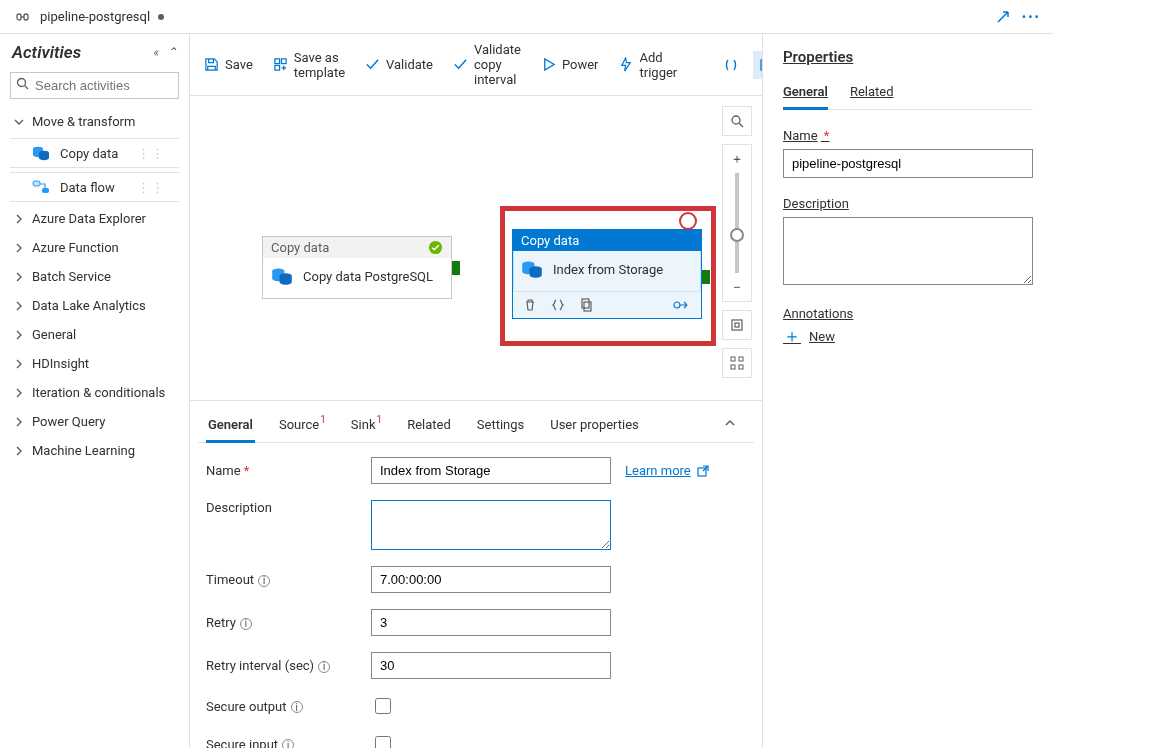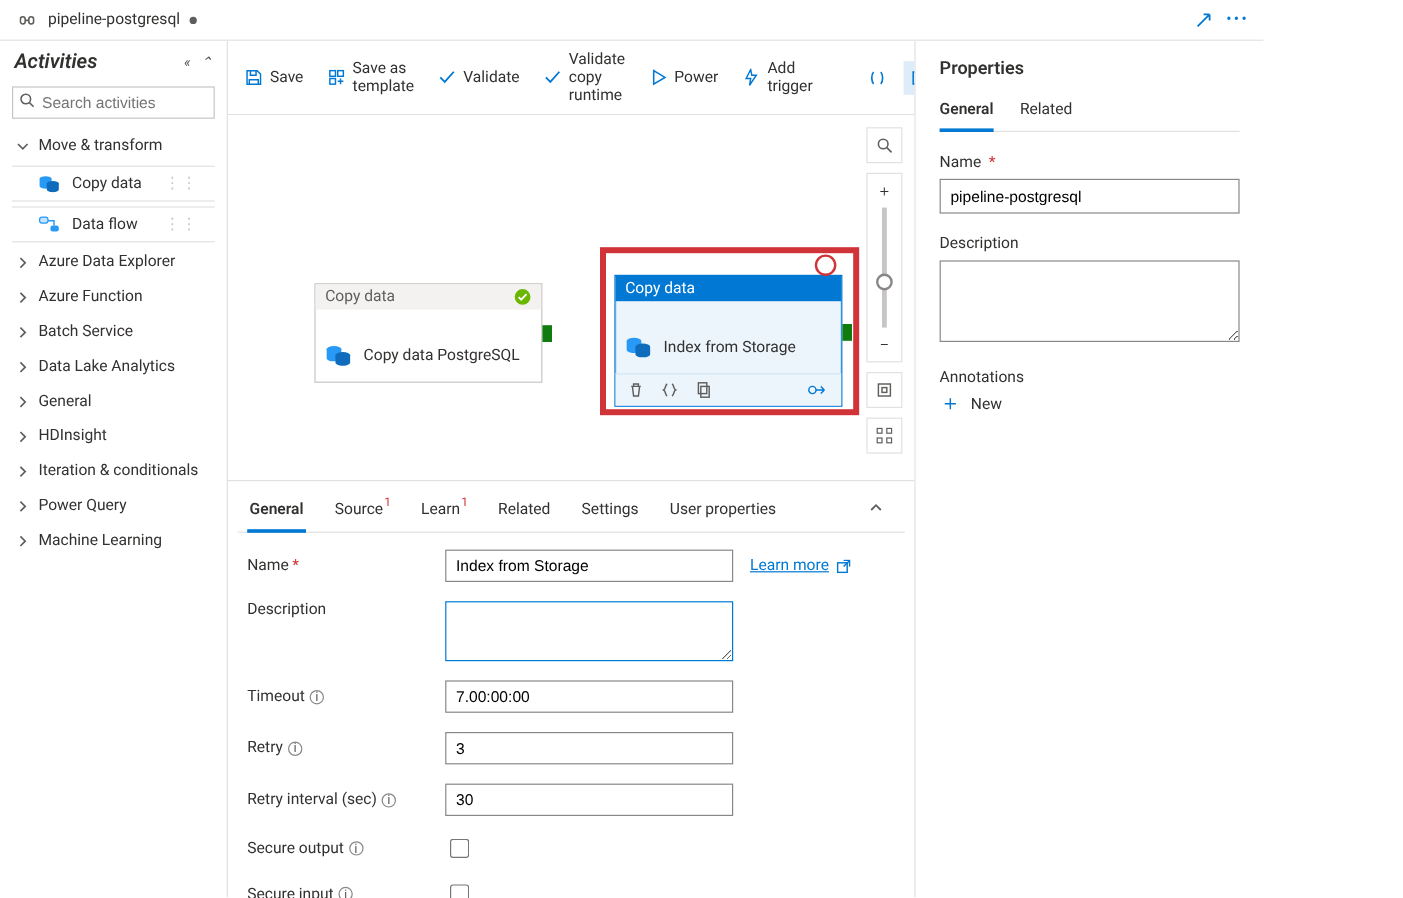--- a/index.html
+++ b/index.html
@@ -36,21 +36,21 @@
   .toolbar-spacer { flex:1; }
   .toolbar-right { display:flex; gap:8px; align-items:center; }
   .tricon { width:28px; height:28px; display:flex; align-items:center; justify-content:center; color:#0078d4; border:1px solid transparent; }
   .tricon.active { background:#deecf9; }
 
   .canvas-wrap { flex:1; position:relative; overflow:hidden; background:#fff; }
   .canvas { position:absolute; inset:0; }
   .node { position:absolute; border:1px solid #c8c6c4; background:#fff; width:190px; font-size:13px; }
   .node .nhead { background:#f3f2f1; color:#605e5c; padding:3px 8px; display:flex; align-items:center; }
   .node .nhead.sel { background:#0078d4; color:#fff; }
-  .node .nbody { padding:28px 8px 12px 8px; display:flex; align-items:center; gap:10px;text-align:center; }
+  .node .nbody { padding:8px 8px 12px 8px; display:flex; align-items:center; gap:10px;text-align:center; }
   .node .okmark { margin-left:auto; }
   .node-port { position:absolute; width:8px; height:14px; background:#107c10; }
   .node-port.right { right:-9px; top:50%; transform:translateY(-50%); }
   .node-port.left  { right:-9px; top:40px; }
   .node-sel { border:1px solid #0078d4; box-shadow:0 0 0 1px rgba(0,120,212,.15) inset; }
   .node-ann { position:absolute; width:18px; height:18px; border:2px solid #d13438; border-radius:50%; }
   .node-hl { position:absolute; border:5px solid #d13438; }
   .node-actions { border-top:1px solid #d0e7f8; background:#ecf4fc; display:flex; gap:14px; padding:6px 10px; color:#605e5c; }
   .node-actions .spacer { flex:1; }
 
@@ -72,21 +72,21 @@
   .row { display:flex; align-items:center; margin-bottom:16px; }
   .row.tall { align-items:flex-start; }
   .row label { width:165px; color:#323130; }
   .row input[type=text] { border:1px solid #8a8886; padding:5px 8px; width:240px; font-size:13px; }
   .row textarea { border:1px solid #0078d4; outline:none; width:240px; height:50px; resize:both; font-size:13px; padding:5px 8px; }
   .row .hint { margin-left:14px; color:#0078d4; display:flex; align-items:center; gap:6px; }
   .row input[type=checkbox] { width:16px; height:16px; }
   .req { color:#d13438; margin-left:3px; }
   .info-ic { color:#605e5c; font-size:11px; margin-left:4px; border:1px solid #8a8886; width:12px; height:12px; display:inline-flex; align-items:center; justify-content:center; border-radius:50%; }
 
-  .props { width:290px; padding:14px 20px; overflow:auto; }
+  .props { width:290px; padding:14px 20px; overflow:auto;text-decoration:underline; }
   .props h2 { font-size:15px; margin:0 0 14px 0; font-weight:600; }
   .ptabs { display:flex; gap:22px; border-bottom:1px solid #e1e1e1; margin-bottom:18px; }
   .ptab { padding:4px 0 10px 0; cursor:pointer; }
   .ptab.active { font-weight:600; position:relative; }
   .ptab.active::after { content:""; position:absolute; left:0; right:0; bottom:-1px; height:3px; background:#0078d4; }
   .pf { margin-bottom:18px; }
   .pf-label { margin-bottom:6px; display:block; }
   .pf input { width:100%; border:1px solid #8a8886; padding:6px 8px; font-size:13px; }
   .pf textarea { width:100%; border:1px solid #8a8886; height:68px; resize:both; padding:6px 8px; font-size:13px; }
   .annot-new { display:flex; align-items:center; gap:8px; color:#323130; margin-top:6px; }
@@ -277,21 +277,21 @@
               </svg>
             </span>
           <span>Validate</span>
         </div>
         <div class="tbtn">
           <span class="icon">
               <svg width="15" height="15" viewBox="0 0 16 16">
                 <path d="M2 8l4 4 8-9" fill="none" stroke="#0078d4" stroke-width="1.6"></path>
               </svg>
             </span>
-          <span>Validate copy runtime</span>
+          <span>Validate copy interval</span>
         </div>
         <div class="tbtn">
           <span class="icon">
               <svg width="15" height="15" viewBox="0 0 16 16">
                 <path d="M4 2v12l10-6z" fill="none" stroke="#0078d4" stroke-width="1.4"></path>
               </svg>
             </span>
           <span>Power</span>
         </div>
         <div class="tbtn">
@@ -422,21 +422,21 @@
                 <rect x="9" y="9" width="4" height="4" fill="none" stroke="#605e5c"></rect>
               </svg>
             </div>
         </div>
       </div>
 
       <div class="detail-panel">
         <div class="dtabs">
           <div class="dtab active"><span>General</span></div>
           <div class="dtab"><span>Source</span><span class="err">1</span></div>
-          <div class="dtab"><span>Learn</span><span class="err">1</span></div>
+          <div class="dtab"><span>Sink</span><span class="err">1</span></div>
           <div class="dtab"><span>Related</span></div>
           <div class="dtab"><span>Settings</span></div>
           <div class="dtab"><span>User properties</span></div>
           <div class="dchev"><svg width="12" height="12" viewBox="0 0 12 12">
                 <path d="M2 8 L6 4 L10 8" fill="none" stroke="#605e5c" stroke-width="1.5"></path>
               </svg></div>
         </div>
 
         <div class="form">
           <div class="row">

